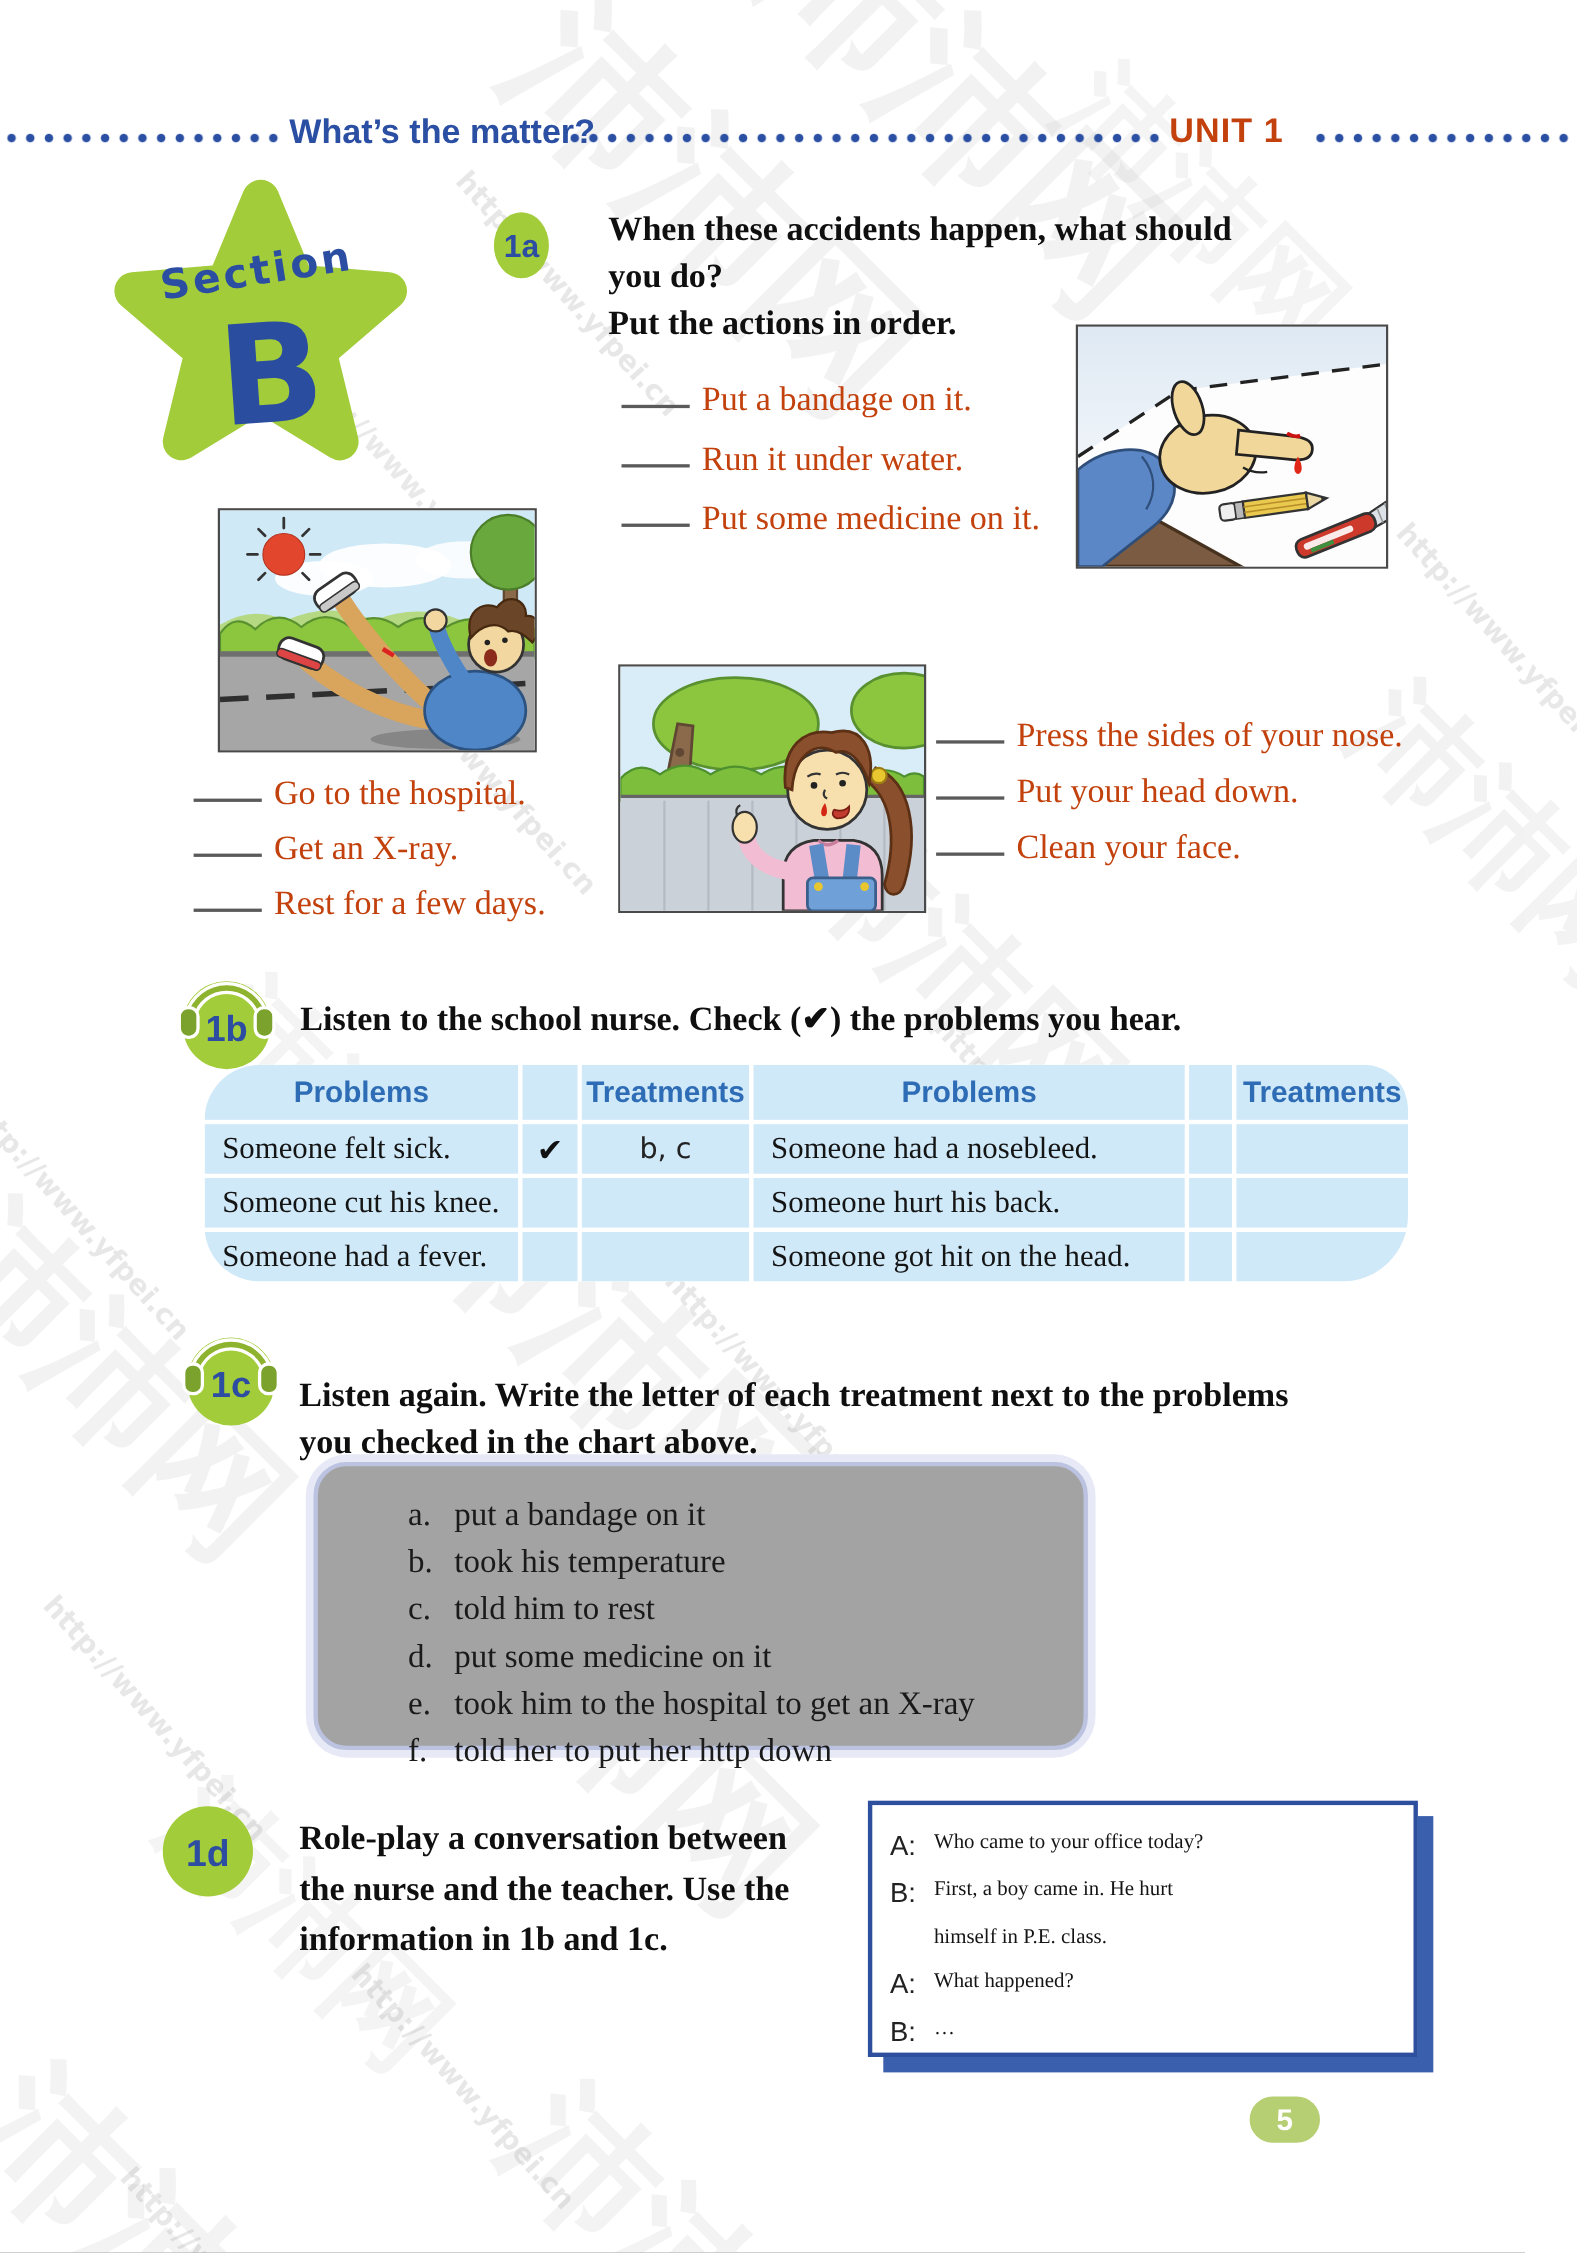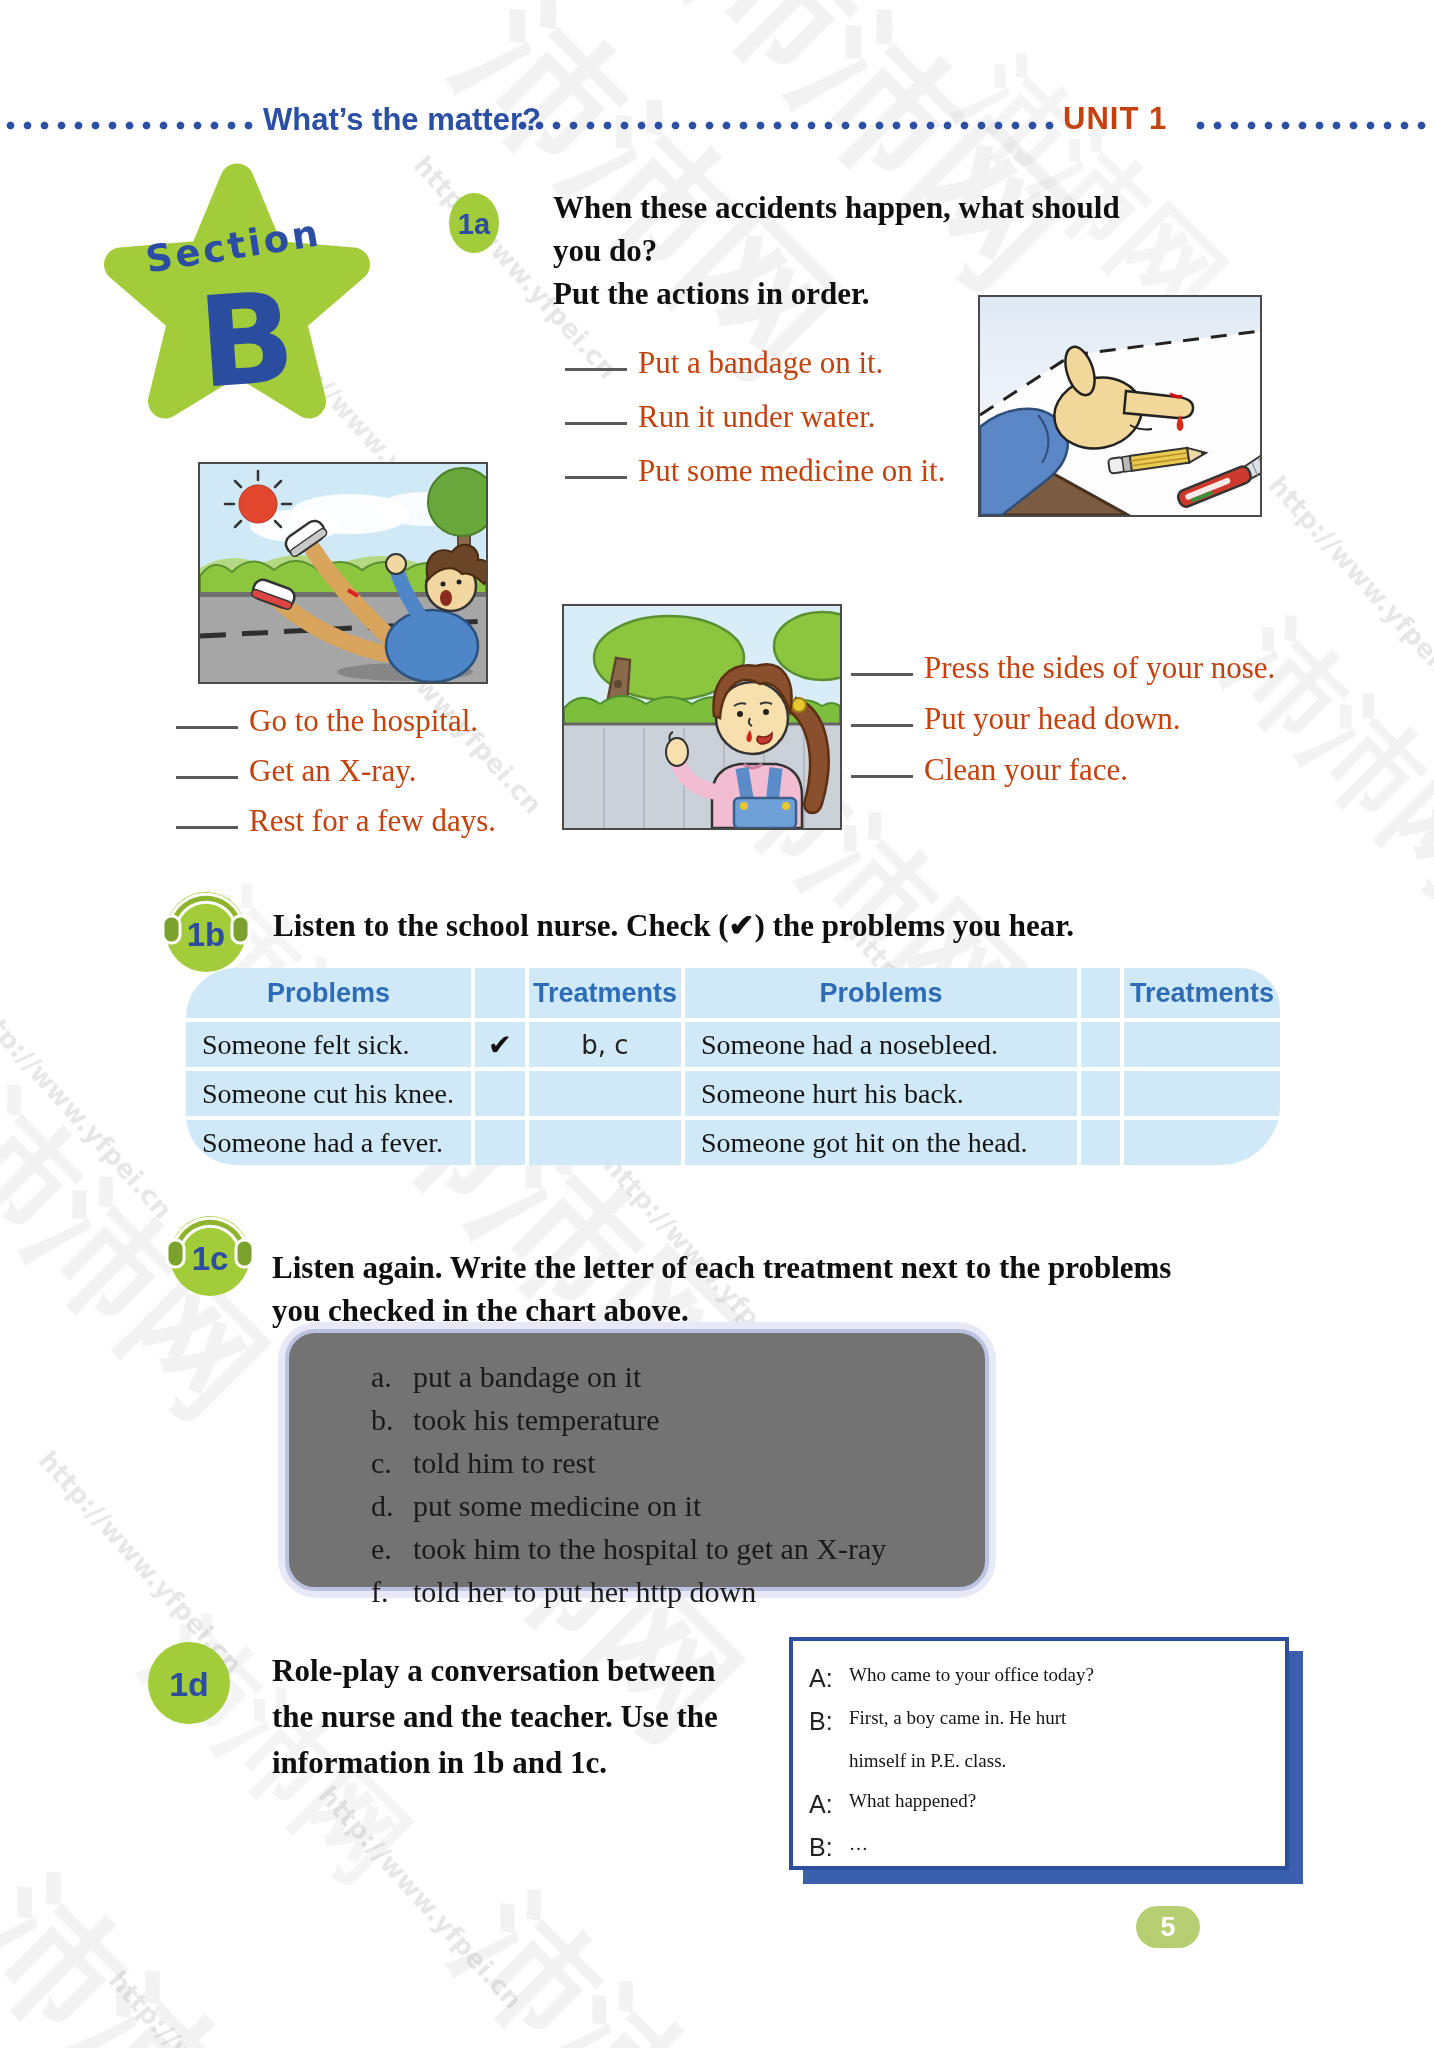--- a/index.html
+++ b/index.html
@@ -56,21 +56,21 @@
   .tbl>div{background:#cfe9f8;display:flex;align-items:center;}
   .th{justify-content:center;font-family:"Liberation Sans",sans-serif;font-weight:bold;
     font-size:27px;color:#2e6cb5;}
   .tc{font-size:28px;color:#141414;padding-left:16px;}
   .tcc{justify-content:center;padding-left:0;}
   .chk{font-family:"DejaVu Sans",sans-serif;font-weight:bold;font-size:29px;color:#111;}
   .bc{font-family:"DejaVu Sans",sans-serif;font-size:26px;color:#222;}
   
   .box1c{position:absolute;left:278px;top:1322px;width:718px;height:276px;
     background:#e7eaf6;border-radius:38px;padding:7px;box-sizing:border-box;}
-  .box1c-inner{width:100%;height:100%;background:#737373;border:4px solid #bcc3e0;
+  .box1c-inner{width:100%;height:100%;background:#a3a3a3;border:4px solid #bcc3e0;
     border-radius:30px;box-sizing:border-box;padding:22px 0 0 82px;}
   .titem{font-size:30px;color:#1a1a1a;line-height:43px;white-space:nowrap;}
   .tletter{display:inline-block;width:42px;}
   
   .dlg{position:absolute;left:789px;top:1637px;width:500px;height:233px;background:#fff;
     border:4px solid #2d4f9e;box-shadow:14px 14px 0 0 #3a5fad;box-sizing:border-box;
     padding:14px 0 0 16px;}
   .dlg-line{display:flex;line-height:40px;}
   .spk{width:40px;font-family:"Liberation Sans",sans-serif;font-size:25px;color:#222;
     flex:0 0 40px;padding-top:3px;}

